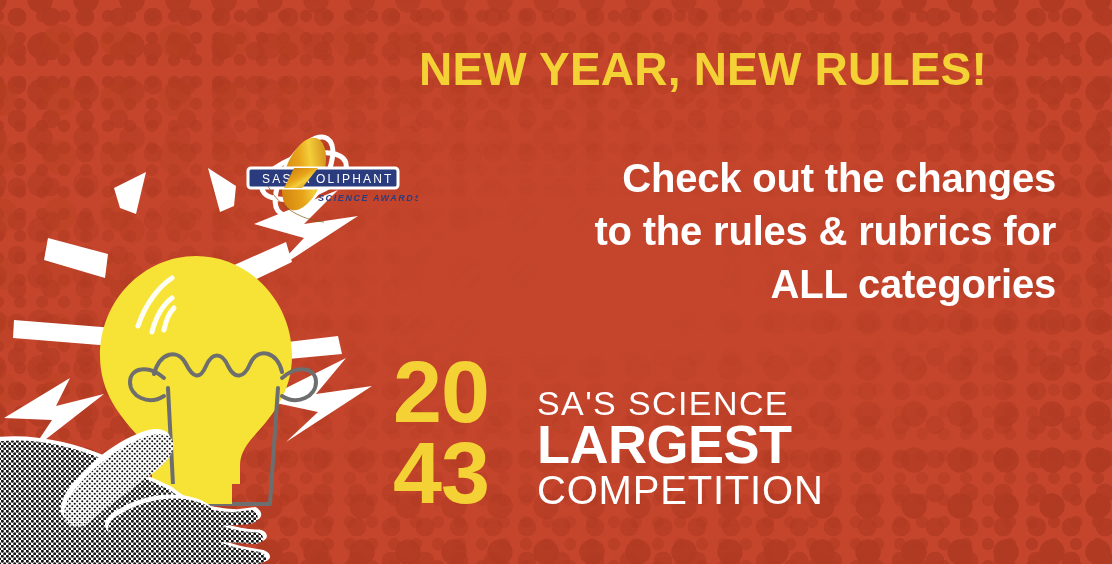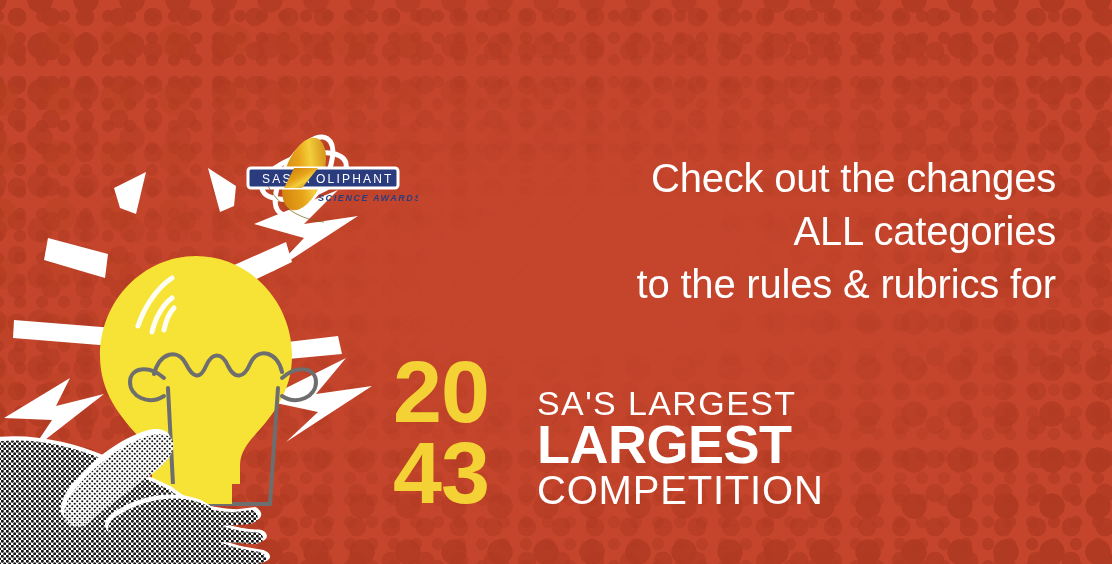--- a/index.html
+++ b/index.html
@@ -54,21 +54,21 @@
 
   
   .body-copy{
     position:absolute;
     right:56px;
     top:152px;
     width:560px;
     text-align:right;
     color:#FFFFFF;
     font-size:40px;
-    font-weight:normal;
+    font-weight:bold;
     line-height:1.32;
     letter-spacing:-.2px;
   }
   .body-copy .ln{display:block;}
 
   
   .year{
     position:absolute;
     left:393px;
     top:352px;
@@ -291,31 +291,32 @@
       <polygon points="62,44 86,44 70,64 52,64" fill="url(#ellGrad)"></polygon>
 
       <text x="86" y="77" font-family="'Liberation Sans',sans-serif" font-size="9" font-style="italic" font-weight="bold" letter-spacing="1.6" fill="#2B3C7E">SCIENCE AWARDS</text>
 
       <g fill="none" stroke="#7B5A12" stroke-width="1" opacity=".7">
         <path d="M36 62 C48 84 70 96 92 98"></path>
       </g>
     </svg>
   </div>
 
+  <div class="headline">NEW YEAR, NEW RULES!</div>
 
   <div class="body-copy">
     <span class="ln">Check out the changes</span>
+    <span class="ln">to the rules &amp; rubrics for</span>
     <span class="ln">ALL categories</span>
-    <span class="ln">to the rules &amp; rubrics for</span>
   </div>
 
   <div class="year">
     <span>20</span>
     <span>43</span>
   </div>
 
   <div class="lockup">
-    <div class="l-top">SA'S LARGEST</div>
+    <div class="l-top">SA'S SCIENCE</div>
     <div class="l-mid">LARGEST</div>
     <div class="l-bot">COMPETITION</div>
   </div>
 
 </div>
 
 </body></html>

